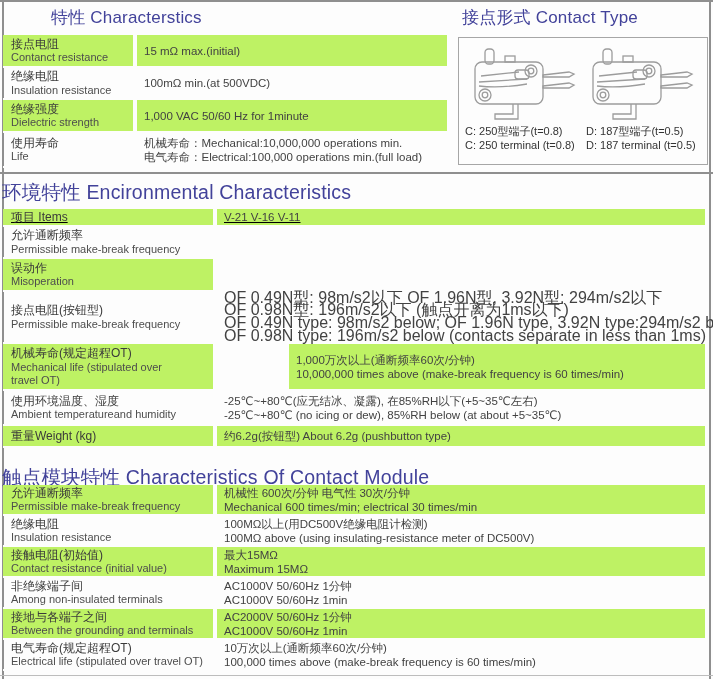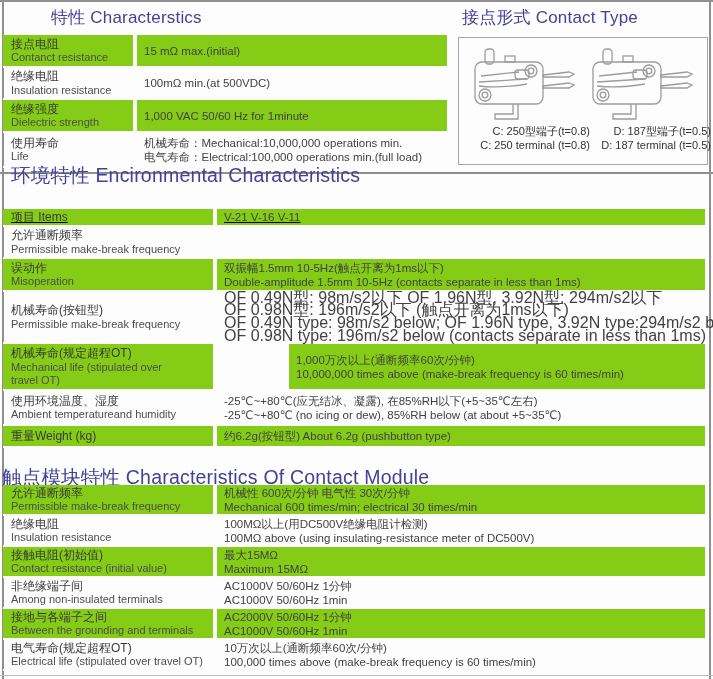--- a/index.html
+++ b/index.html
@@ -13,27 +13,27 @@
   .title{position:absolute;color:#42429a;white-space:nowrap;letter-spacing:.2px;}
   .t17{font-size:17px;}
   .t19{font-size:19.5px;}
   .tbl{position:absolute;display:flex;flex-direction:column;}
   .row{display:flex;box-sizing:border-box;border-bottom:2px solid #fdfdfd;}
   .lbl{box-sizing:border-box;display:flex;flex-direction:column;justify-content:center;padding:1px 4px 1px 8px;}
   .w130{width:130px;flex:0 0 130px;}
   .w210{width:210px;flex:0 0 210px;}
   .gap{flex:0 0 4px;}
   .val{flex:1;box-sizing:border-box;display:flex;flex-direction:column;justify-content:center;padding:1px 0 1px 7px;}
-  .row.gray .lbl,.row.gray .val{background:#84cc16;}
+  .row.gray .lbl,.row.gray .val{background:#bef264;}
   .zh{font-size:12px;line-height:14.5px;color:#3a3a3a;}
   .en{font-size:11px;line-height:13px;color:#4d4d4d;}
   .vl{font-size:11.5px;line-height:14px;color:#424242;white-space:nowrap;}
   .row.tight .vl{font-size:16px;line-height:12.6px;}
   .cbox{position:absolute;left:458px;top:37px;width:250px;height:128px;border:1px solid #a6a6a6;background:#fdfdfd;box-sizing:border-box;}
-  .cap{position:absolute;text-align:right;font-size:11px;line-height:13.5px;color:#333;}
+  .cap{position:absolute;text-align:left;font-size:11px;line-height:13.5px;color:#333;}
   .sw{position:absolute;}
   .sw path,.sw rect,.sw circle,.sw line{fill:none;stroke:#9c9c9c;stroke-width:1.3;}
 </style>
 </head>
 <body>
 
 <div class="frame" style="left:0;top:0;width:713px;height:2px;"></div>
 <div class="frame" style="left:2px;top:0;width:2px;height:679px;"></div>
 <div class="frame" style="left:709px;top:0;width:2px;height:679px;"></div>
 <div class="frame" style="left:0;top:172px;width:713px;height:2px;"></div>
@@ -124,21 +124,21 @@
 
 <div class="cap" style="left:465px;top:125px;width:125px;">
   <div>C: 250型端子(t=0.8)</div>
   <div>C: 250 terminal (t=0.8)</div>
 </div>
 <div class="cap" style="left:586px;top:125px;width:125px;">
   <div>D: 187型端子(t=0.5)</div>
   <div>D: 187 terminal (t=0.5)</div>
 </div>
 
-<div class="title t19" style="left:2px;top:162px;padding-left:9px;">环境特性 Encironmental Characteristics</div>
+<div class="title t19" style="left:2px;top:179px;">环境特性 Encironmental Characteristics</div>
 
 <div class="tbl" style="left:3px;top:209px;width:702px;">
   <div class="row gray" style="height:18px;text-decoration:underline;">
     <div class="lbl w210">
       <span class="zh">项目 Items</span>
     </div>
     <div class="gap"></div>
     <div class="val">
       <span class="vl">V-21  V-16  V-11</span>
     </div>
@@ -149,28 +149,24 @@
       <span class="en">Permissible make-break frequency</span>
     </div>
     <div class="gap"></div>
   </div>
   <div class="row gray" style="height:33px;">
     <div class="lbl w210">
       <span class="zh">误动作</span>
       <span class="en">Misoperation</span>
     </div>
     <div class="gap"></div>
-    <div class="val">
-      <span class="vl">双振幅1.5mm 10-5Hz(触点开离为1ms以下)</span>
-      <span class="vl">Double-amplitude 1.5mm 10-5Hz (contacts separate in less than 1ms)</span>
-    </div>
   </div>
   <div class="row tight" style="height:52px;">
     <div class="lbl w210">
-      <span class="zh">机械寿命(按钮型)</span>
+      <span class="zh">接点电阻(按钮型)</span>
       <span class="en">Permissible make-break frequency</span>
     </div>
     <div class="gap"></div>
     <div class="val">
       <span class="vl">OF 0.49N型: 98m/s2以下 OF 1.96N型, 3.92N型: 294m/s2以下</span>
       <span class="vl">OF 0.98N型: 196m/s2以下 (触点开离为1ms以下)</span>
       <span class="vl">OF 0.49N type: 98m/s2 below; OF 1.96N type, 3.92N type:294m/s2 below;</span>
       <span class="vl">OF 0.98N type: 196m/s2 below (contacts separate in less than 1ms)</span>
     </div>
   </div>

